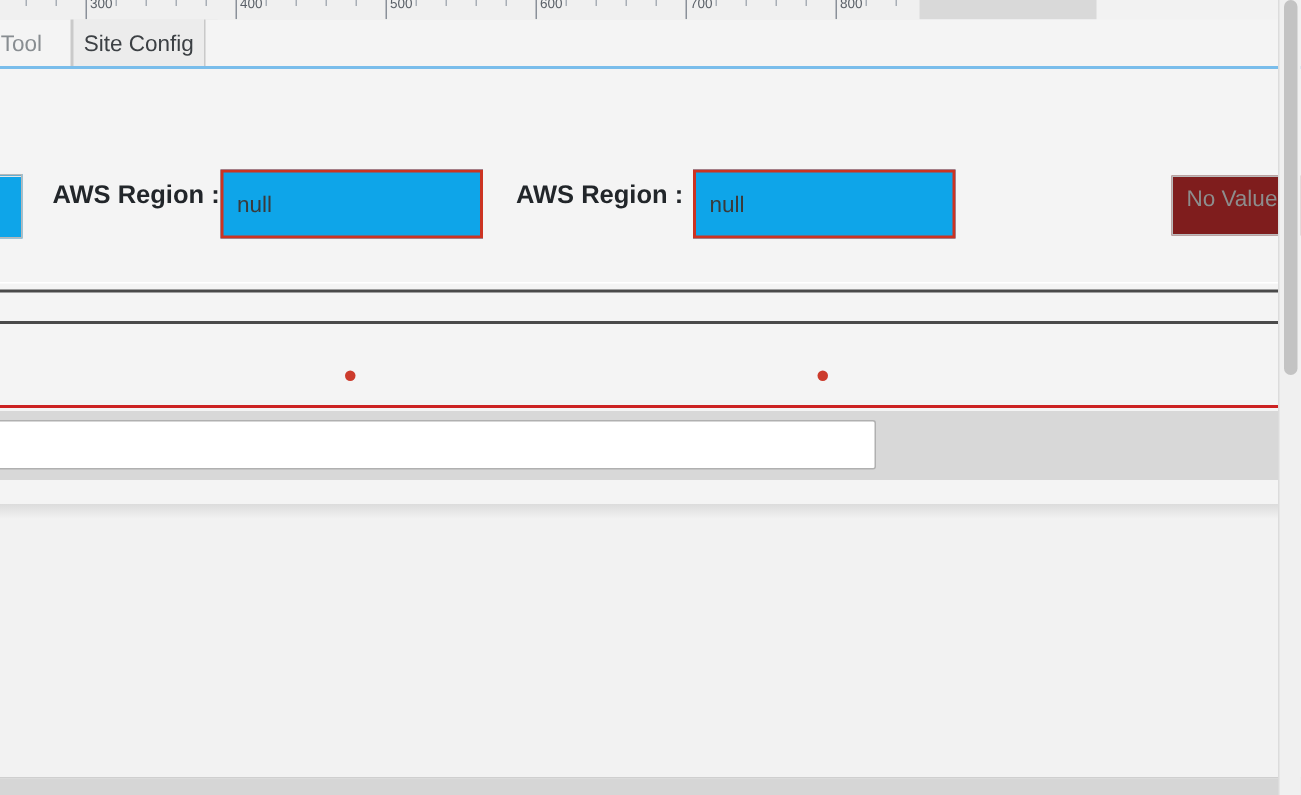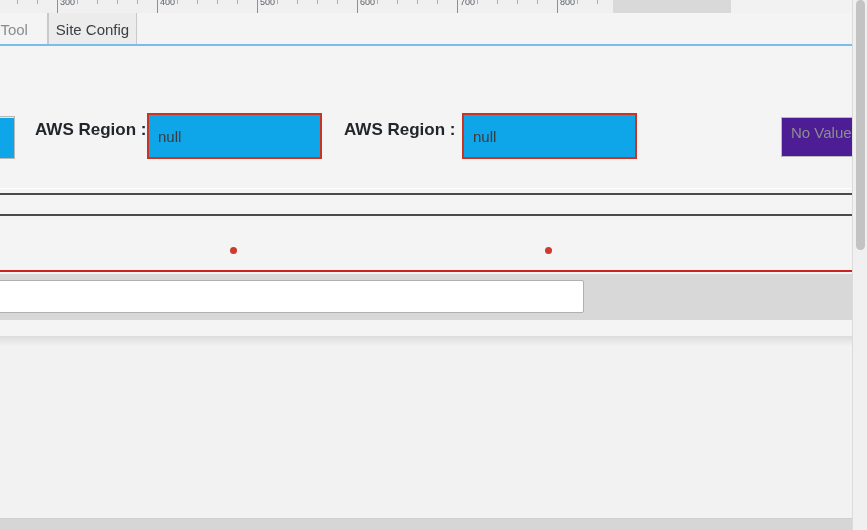--- a/index.html
+++ b/index.html
@@ -160,21 +160,21 @@
   }
   .err-dot {
     position: absolute;
     width: 7px; height: 7px;
     border-radius: 50%;
     background: #cc3b2c;
   }
   .select-disabled {
     position: absolute;
     box-sizing: border-box;
-    background: #4c1d95;
+    background: #7f1d1d;
     border: 1px solid #bbbbbb;
     color: #8d8d8d;
     font-size: 15px;
     padding: 6px 9px;
     white-space: nowrap;
     overflow: hidden;
   }
 
   
   #gray-band {

